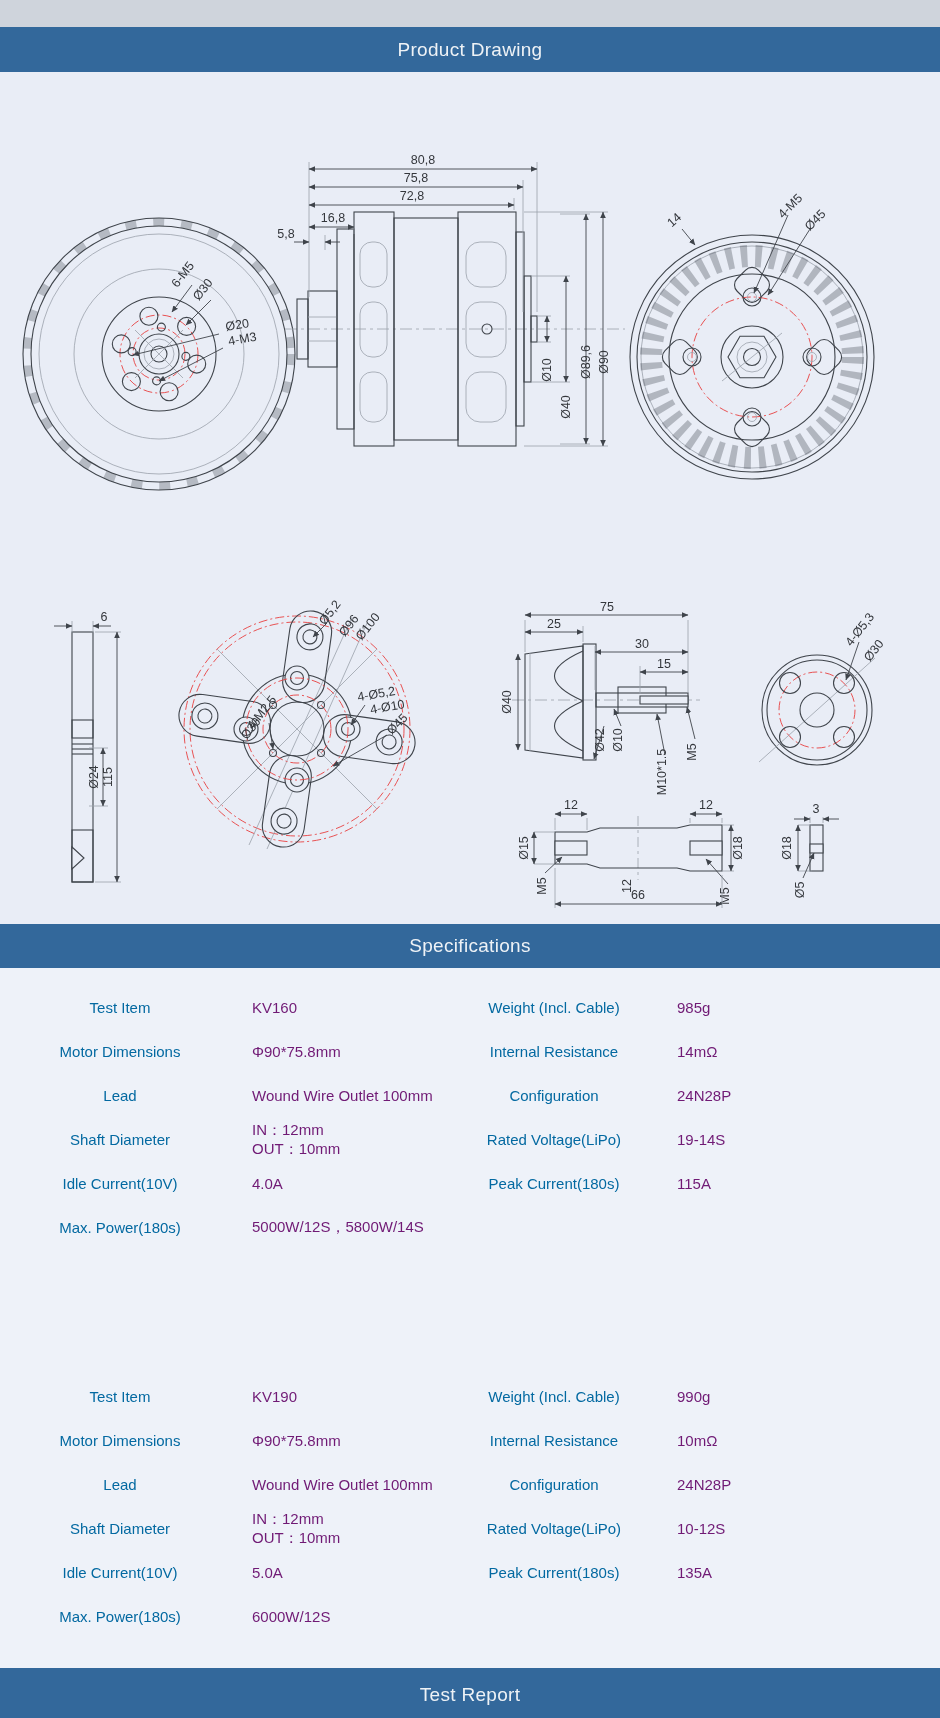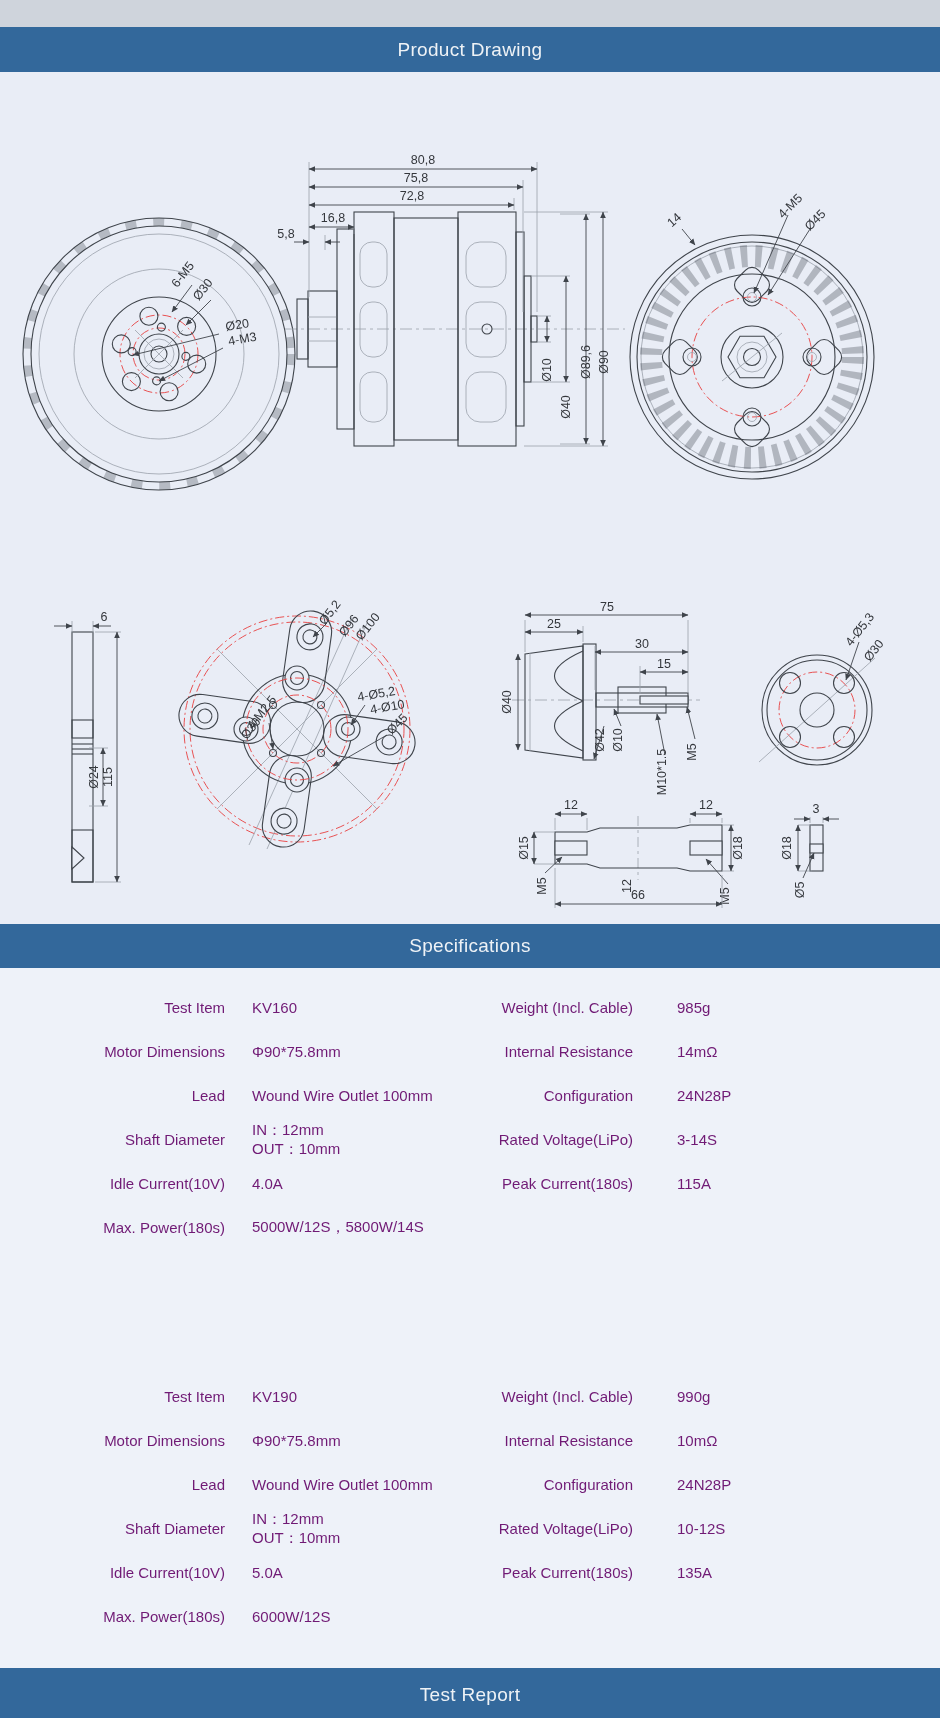--- a/index.html
+++ b/index.html
@@ -12,21 +12,21 @@
   svg text{font-family:"Liberation Sans",sans-serif;}
   .ln{stroke:#3f444b;stroke-width:1.1;fill:none;}
   .lt{stroke:#9aa1ab;stroke-width:.8;fill:none;}
   .dim{stroke:#3f444b;stroke-width:.9;fill:none;}
   .red{stroke:#e84040;stroke-width:.9;fill:none;stroke-dasharray:9 3 2 3;}
   .dimtxt{font-size:12.5px;fill:#34373c;text-anchor:middle;}
   .fillbg{fill:#e9edf6;}
   .spec-body{height:700px;background:#eef2f9;padding-top:17px;box-sizing:border-box;}
   .spec-group + .spec-group{margin-top:125px;}
   .srow{display:grid;grid-template-columns:225px 235px 173px 1fr;height:44px;align-items:center;font-size:15px;}
-  .sl{color:#701a75;text-align:right;padding-left:15px;}
+  .sl{color:#0369a1;text-align:center;padding-left:15px;}
   .sv{color:#701a75;padding-left:27px;}
   .sv.r{padding-left:44px;}
   .sv.two{line-height:19px;}
   .table-strip{height:14px;background:#bef264;border-top:3px solid #0369a1;position:relative;overflow:hidden;font-weight:bold;}
   .table-strip span{position:absolute;right:26px;top:0px;color:#4d7fb7;font-size:13.5px;}
 </style>
 </head>
 <body>
 
 <div class="page">
@@ -378,21 +378,21 @@
         <div class="sl">Configuration</div>
         <div class="sv r">24N28P</div>
       </div>
       <div class="srow">
         <div class="sl">Shaft Diameter</div>
         <div class="sv two">
           <div>IN：12mm</div>
           <div>OUT：10mm</div>
         </div>
         <div class="sl">Rated Voltage(LiPo)</div>
-        <div class="sv r">3-14S</div>
+        <div class="sv r">19-14S</div>
       </div>
       <div class="srow">
         <div class="sl">Idle Current(10V)</div>
         <div class="sv">4.0A</div>
         <div class="sl">Peak Current(180s)</div>
         <div class="sv r">115A</div>
       </div>
       <div class="srow">
         <div class="sl">Max. Power(180s)</div>
         <div class="sv">5000W/12S，5800W/14S</div>

